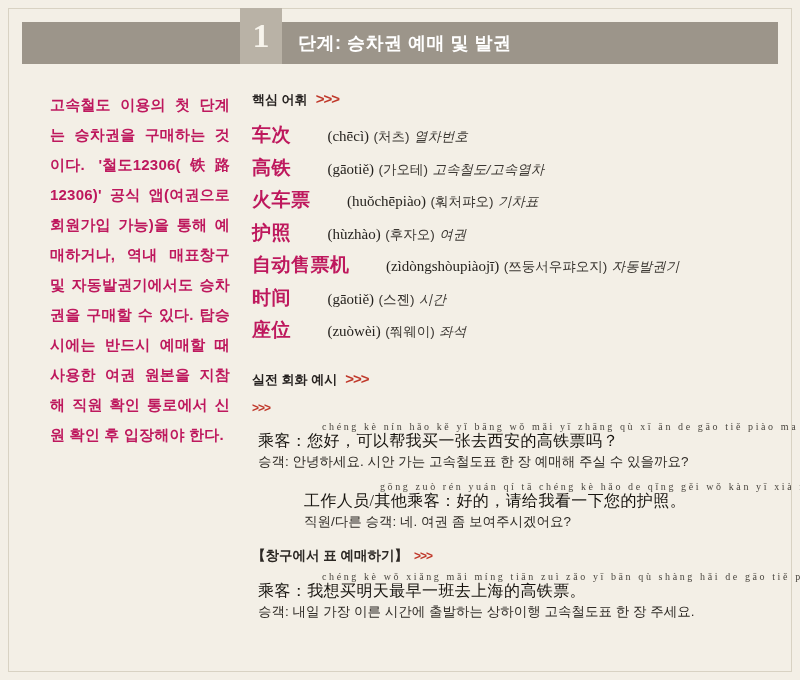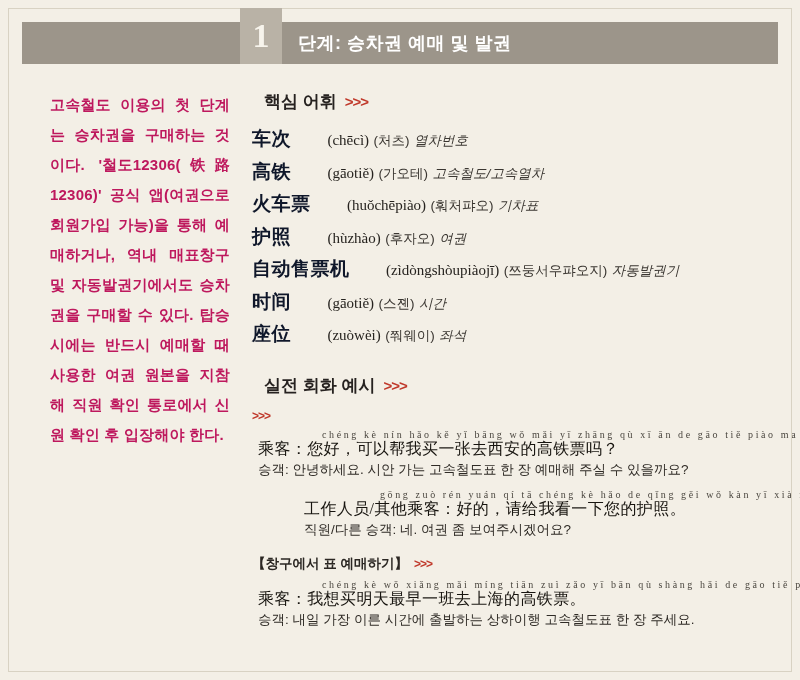--- a/index.html
+++ b/index.html
@@ -92,24 +92,23 @@
   }
 
   
   .section-head {
     display: flex;
     align-items: baseline;
     gap: 8px;
     margin-bottom: 12px;
   }
   .section-head .title {
-    font-size: 17px;
+    font-size: 13px;
     font-weight: bold;
     color: #262220;
-    margin-left: 12px;
   }
   .chev {
     color: #c0392b;
     font-size: 15px;
     font-weight: bold;
     letter-spacing: -1px;
   }
   .chev.small {
     font-size: 12px;
   }
@@ -122,21 +121,21 @@
   }
   .vocab-item {
     margin-bottom: 5px;
     line-height: 1.45;
     white-space: nowrap;
   }
   .hanzi {
     font-family: "Liberation Serif", serif;
     font-size: 19px;
     font-weight: bold;
-    color: #0f172a;
+    color: #be185d;
     letter-spacing: 0.5px;
   }
   .pinyin {
     font-family: "Liberation Serif", serif;
     font-size: 15px;
     color: #26231f;
     padding-left: 32px;
   }
   .korread {
     font-size: 13.5px;

